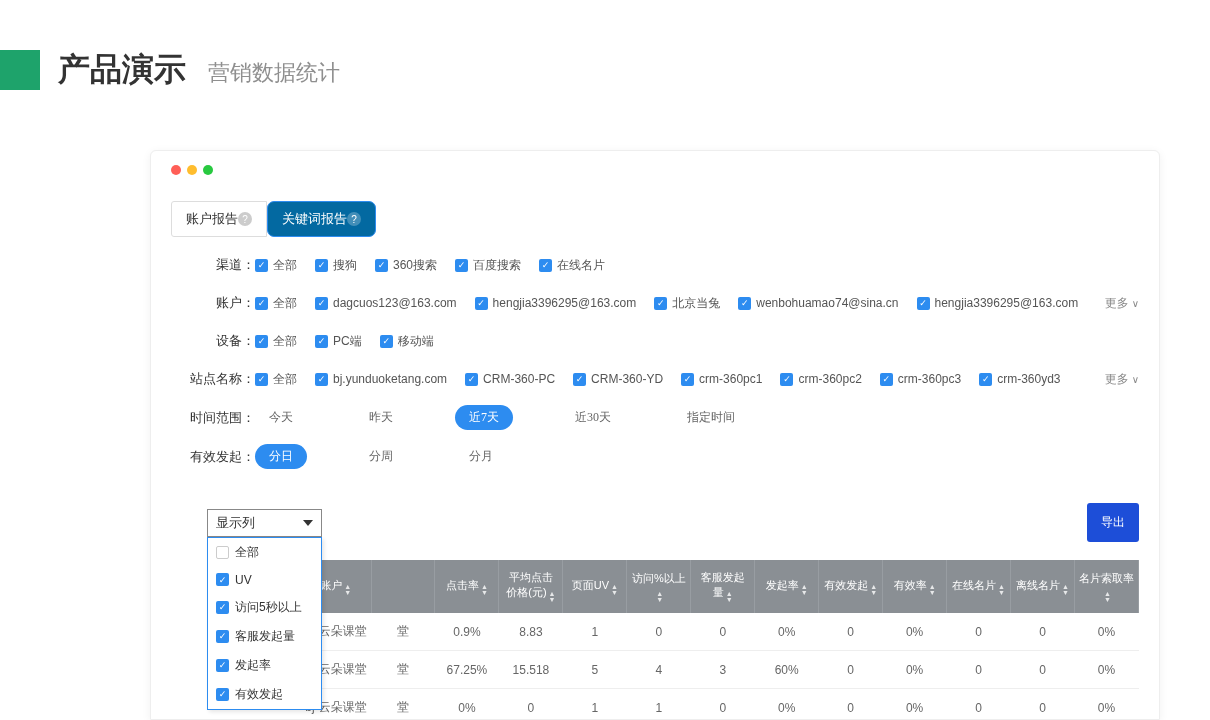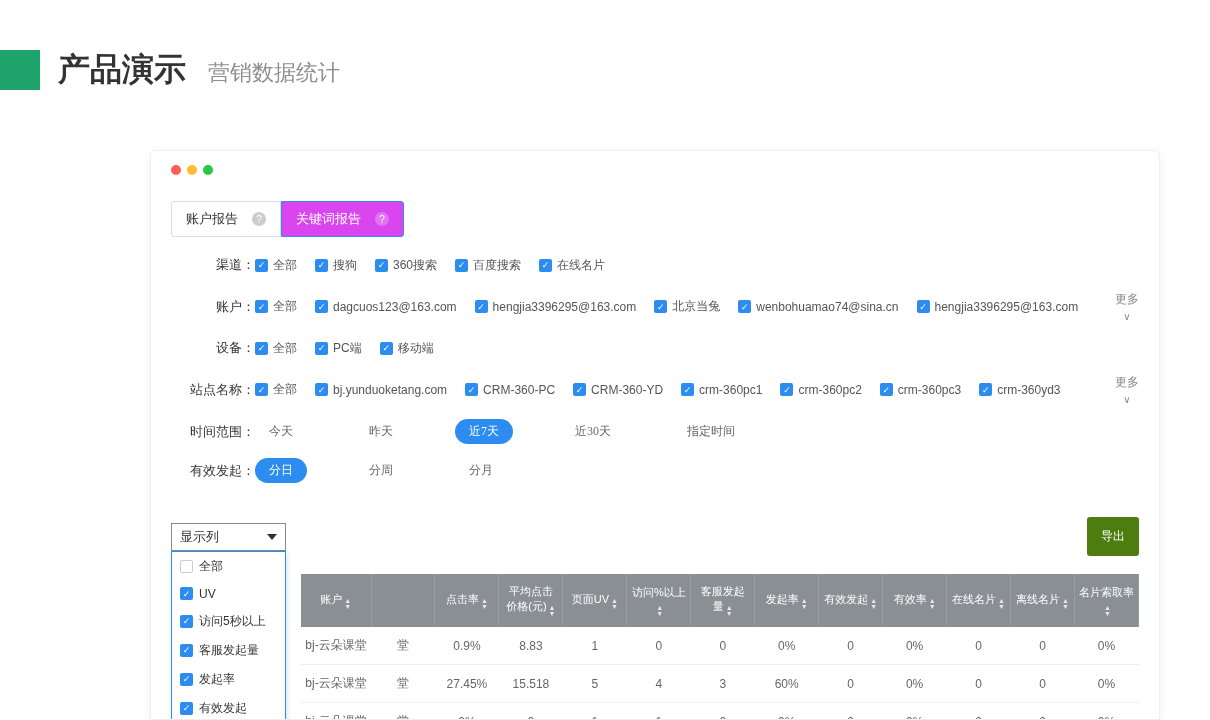--- a/index.html
+++ b/index.html
@@ -9,49 +9,49 @@
   .block{width:40px;height:40px;background:#1ea36b;margin-right:18px;align-self:center;}
   .title{font-size:32px;font-weight:700;margin-right:22px;}
   .subtitle{font-size:22px;color:#8f8f8f;}
 
   .card{position:absolute;left:150px;right:50px;top:150px;bottom:0;background:#fff;border:1px solid #eee;border-radius:6px 6px 0 0;box-shadow:0 2px 10px rgba(0,0,0,.06);padding:14px 20px 0 20px;overflow:hidden;}
   .dots{display:flex;gap:6px;margin-bottom:26px;}
   .dot{width:10px;height:10px;border-radius:50%;}
   .dot.r{background:#ff5f57;} .dot.y{background:#ffbd2e;} .dot.g{background:#28c940;}
 
   .tabs{display:flex;margin-bottom:16px;}
-  .tab{padding:8px 14px;font-size:13px;color:#333;border:1px solid #ddd;cursor:pointer;display:flex;align-items:center;gap:14px;}
+  .tab{padding:8px 14px;font-size:13px;color:#333;border:1px solid #ddd;cursor:pointer;display:flex;align-items:center;gap:0;}
   .tab:first-child{border-radius:3px 0 0 3px;}
   .tab:last-child{border-radius:0 3px 3px 0;}
-  .tab.active{background:#d946ef;color:#fff;border-color:#2d8cf0;}
+  .tab.active{background:#0369a1;color:#fff;border-color:#2d8cf0;border-radius:7px;}
   .qmark{width:14px;height:14px;background:rgba(255,255,255,.25);border-radius:50%;display:inline-flex;align-items:center;justify-content:center;font-size:10px;}
   .tab:not(.active) .qmark{background:#ccc;color:#fff;}
 
   .filters{padding-left:14px;}
   .frow{display:flex;align-items:center;margin-bottom:14px;min-height:24px;}
   .flabel{width:70px;text-align:right;color:#333;font-size:13px;}
   .fitems{display:flex;flex-wrap:wrap;align-items:center;gap:18px;flex:1;}
   .chk{display:flex;align-items:center;gap:5px;cursor:pointer;}
   .cb{width:13px;height:13px;border-radius:2px;display:inline-flex;align-items:center;justify-content:center;background:#2d8cf0;color:#fff;font-size:9px;}
   .cb.u{background:#fff;border:1px solid #ccc;}
   .chk-label{color:#555;}
-  .more{margin-left:auto;color:#888;cursor:pointer;display:flex;align-items:center;gap:3px;flex-direction:column;}
+  .more{margin-left:auto;color:#888;cursor:pointer;display:flex;align-items:center;gap:3px;}
   .chev{font-size:10px;}
 
   .pill-row .fitems{gap:48px;font-family:Liberation Serif, serif;}
   .pill{color:#666;cursor:pointer;padding:4px 14px;border-radius:14px;}
   .pill.active{background:#2d8cf0;color:#fff;}
 
-  .midbar{display:flex;align-items:center;margin-top:34px;}
+  .midbar{display:flex;align-items:center;margin-top:34px;margin-left:36px;}
   .dd{position:relative;}
   .dd-btn{width:115px;height:28px;border:1px solid #888;background:#fff;display:flex;align-items:center;justify-content:space-between;padding:0 8px;cursor:pointer;font-size:13px;}
   .caret{width:0;height:0;border-left:5px solid transparent;border-right:5px solid transparent;border-top:6px solid #333;}
   .dd-menu{position:absolute;top:28px;left:0;width:115px;border:1px solid #2d8cf0;background:#fff;z-index:20;box-shadow:2px 2px 4px rgba(0,0,0,.1);}
   .dd-item{padding:6px 8px;display:flex;align-items:center;gap:6px;cursor:pointer;font-size:12px;}
-  .export{margin-left:auto;background:#4d7c0f;color:#fff;border:none;padding:11px 14px;border-radius:3px;cursor:pointer;font-size:12px;}
+  .export{margin-left:auto;background:#1d4ed8;color:#fff;border:none;padding:11px 14px;border-radius:3px;cursor:pointer;font-size:12px;}
 
   .tbl-wrap{margin-top:18px;margin-left:130px;overflow:hidden;}
   table{border-collapse:collapse;width:100%;table-layout:fixed;}
   th,td{text-align:center;padding:10px 4px;font-weight:400;}
   thead th{background:#8a8f94;color:#fff;font-size:11px;position:relative;border-right:1px solid #989da2;}
   .sort{font-size:7px;line-height:6px;display:inline-flex;flex-direction:column;margin-left:2px;opacity:.8;}
   tbody tr{border-bottom:1px solid #eee;color:#666;}
   tbody td{font-size:12px;}
   .col-act{width:70px;}
 </style>
@@ -294,21 +294,21 @@
               <td>0%</td>
               <td>0</td>
               <td>0%</td>
               <td>0</td>
               <td>0</td>
               <td>0%</td>
             </tr>
             <tr>
               <td class="col-act">bj-云朵课堂</td>
               <td>堂</td>
-              <td>27.45%</td>
+              <td>67.25%</td>
               <td>15.518</td>
               <td>5</td>
               <td>4</td>
               <td>3</td>
               <td>60%</td>
               <td>0</td>
               <td>0%</td>
               <td>0</td>
               <td>0</td>
               <td>0%</td>

